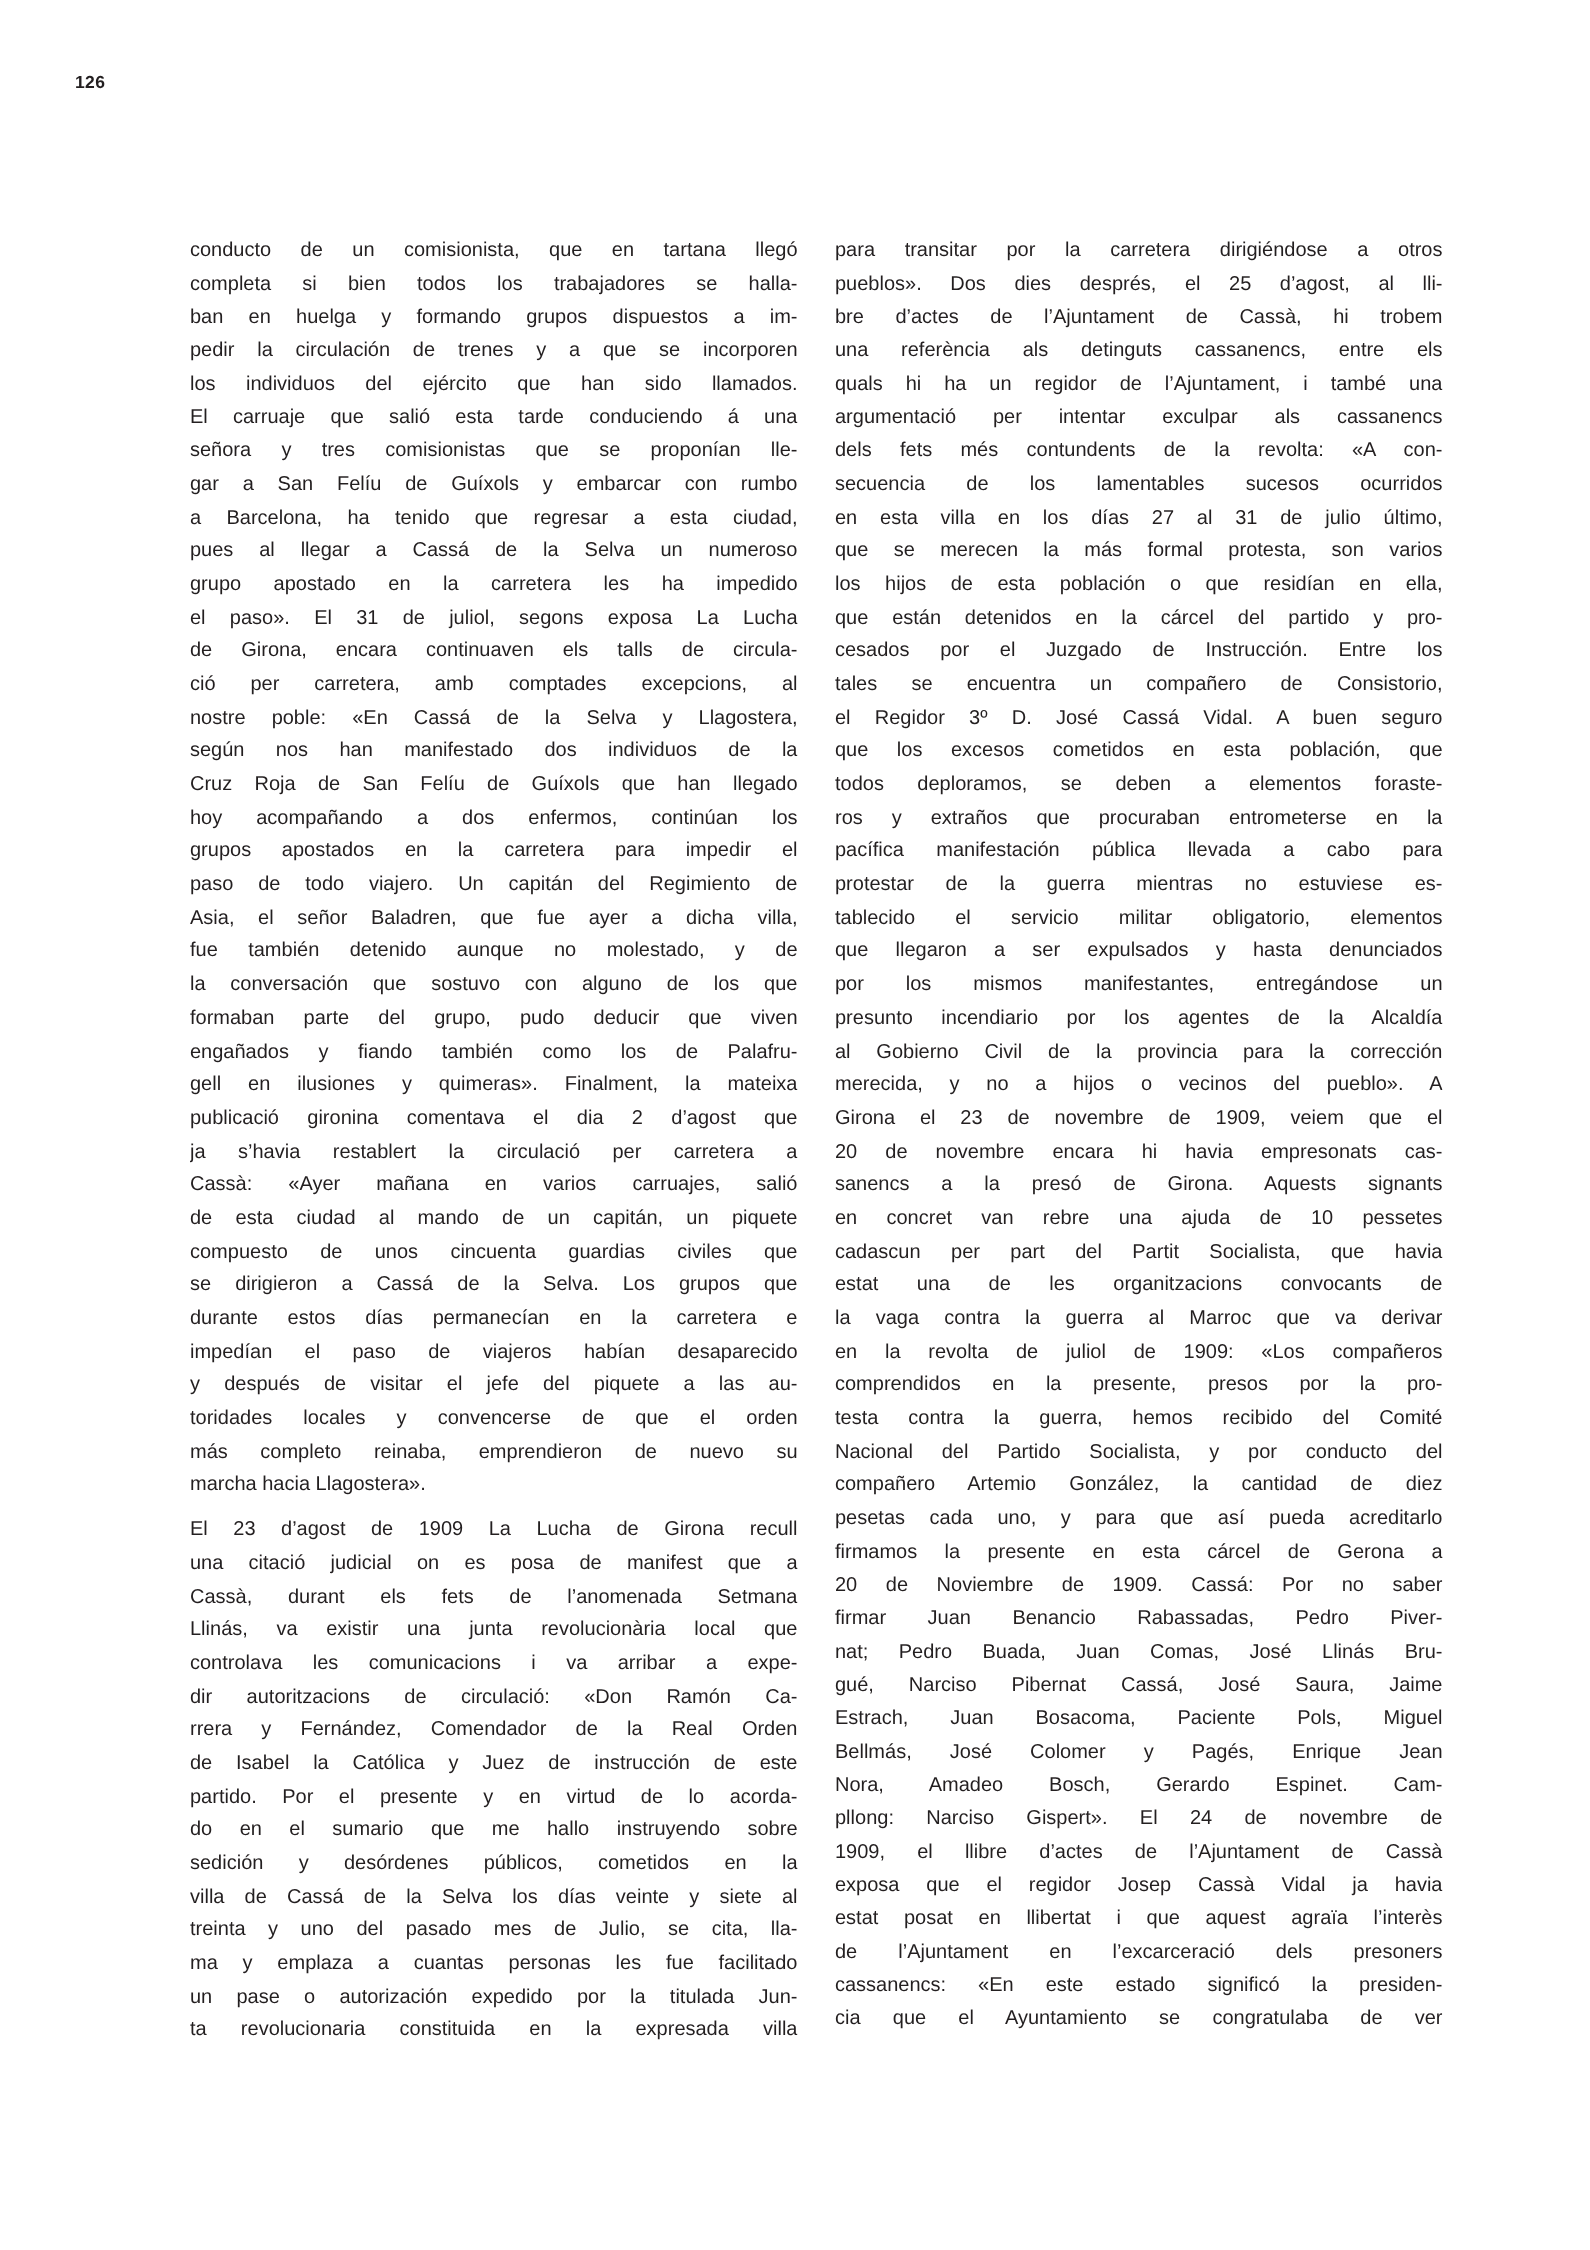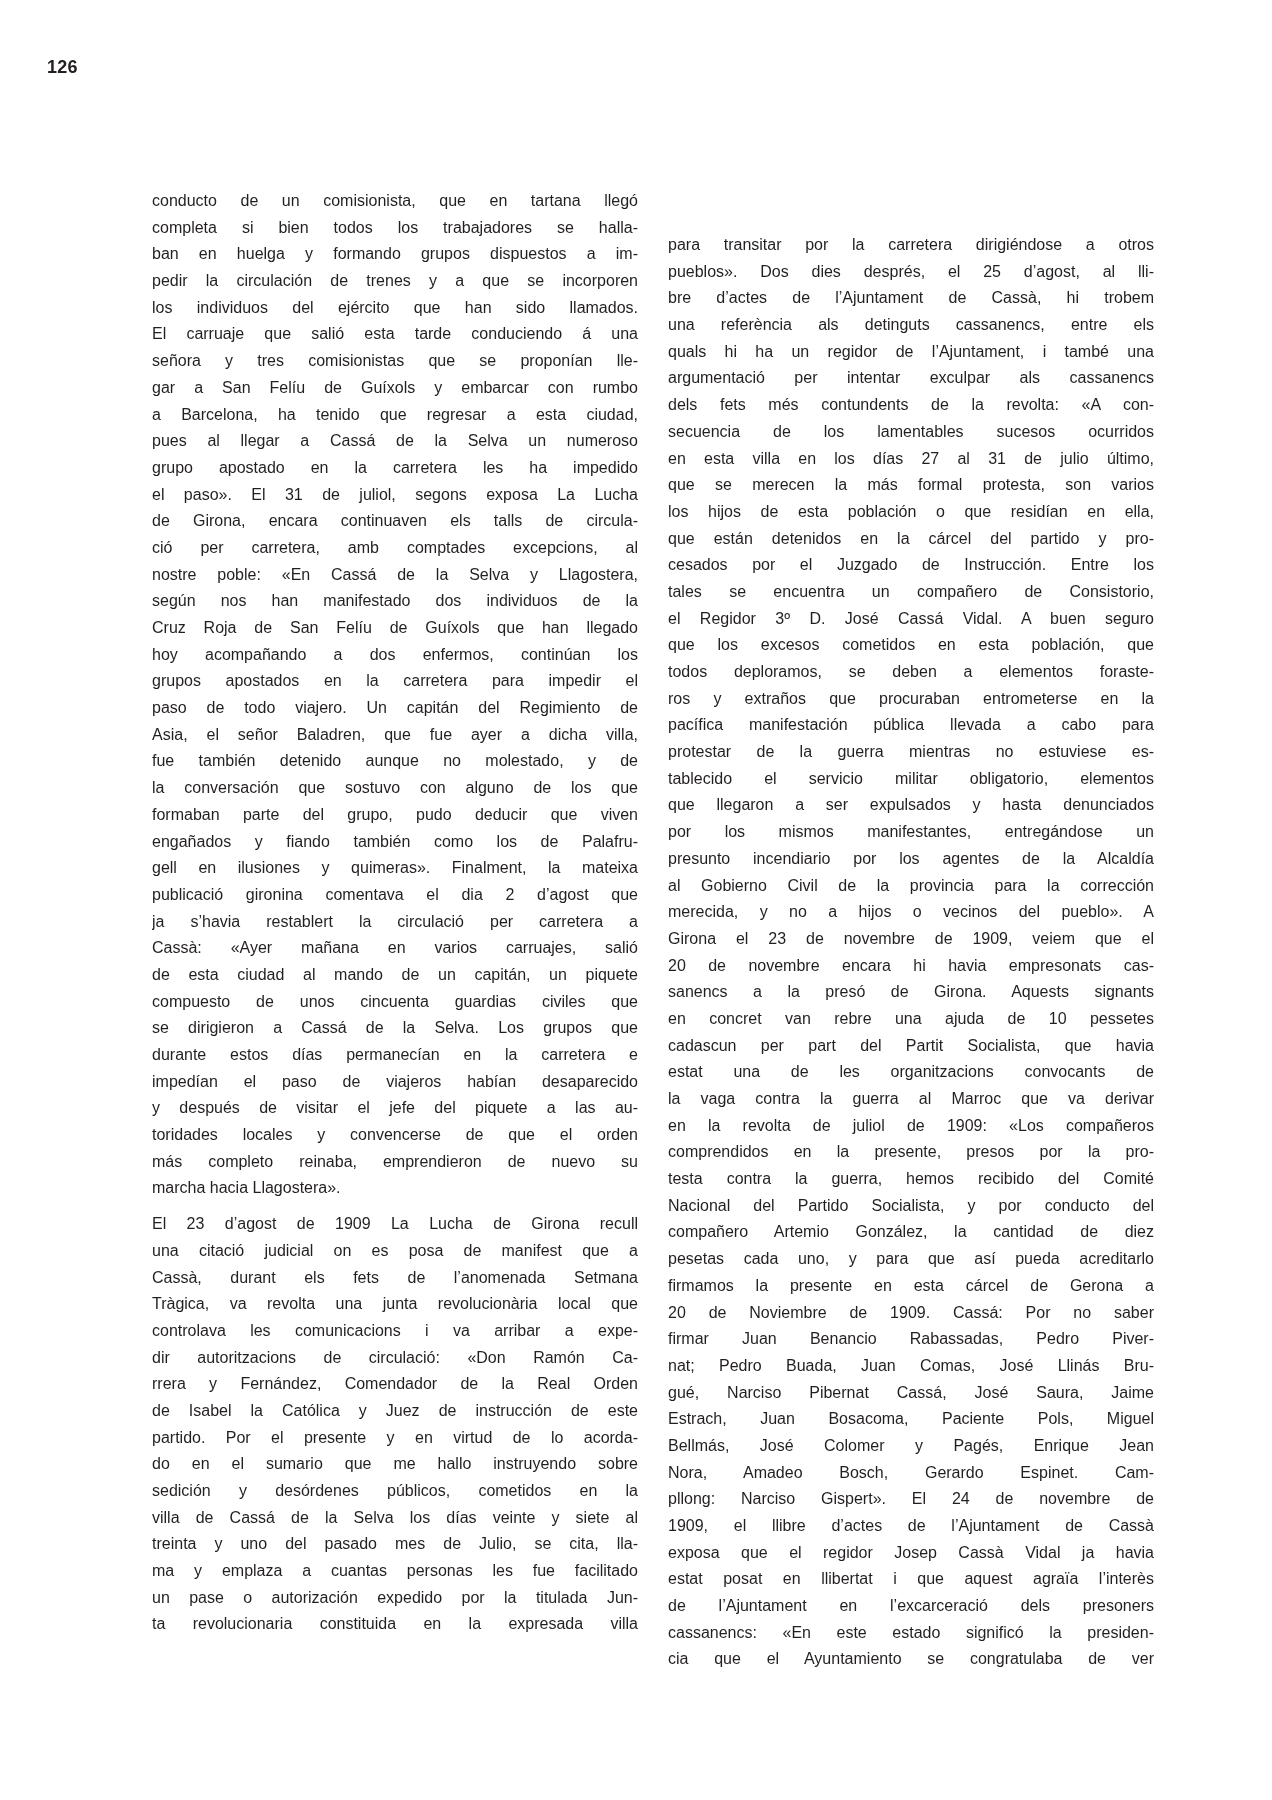--- a/index.html
+++ b/index.html
@@ -1,21 +1,21 @@
 <!DOCTYPE html>
 <html><head>
   <meta charset="utf-8">
   <style>
     html, body { margin: 0; padding: 0; background: #ffffff; }
     body { width: 1272px; height: 1800px; position: relative; overflow: hidden;
            font-family: "Liberation Sans", sans-serif; color: #231f20; }
-    .page-number { position: absolute; left: 47px; top: 57px; font-size: 18px; font-weight: bold; letter-spacing: 0.3px; }
+    .page-number { position: absolute; left: 60px; top: 57px; font-size: 14px; font-weight: bold; letter-spacing: 0.3px; }
     .column { position: absolute; top: 188px; width: 486px; font-size: 16px; }
     .col-left { left: 152px; }
-    .col-right { left: 668px; margin-top: 44px; }
+    .col-right { left: 668px; }
     .line { display: block; height: 26.7px; line-height: 26.7px; white-space: nowrap;
             text-align: justify; text-align-last: justify; overflow: hidden; }
     .line.last { text-align-last: left; }
     .para-gap { height: 9px; }
   </style>
 </head>
 <body>
 
 <div class="page-number">126</div>
 
@@ -58,21 +58,21 @@
       <span class="line">y después de visitar el jefe del piquete a las au-</span>
       <span class="line">toridades locales y convencerse de que el orden</span>
       <span class="line">más completo reinaba, emprendieron de nuevo su</span>
       <span class="line last">marcha hacia Llagostera».</span>
     </div>
     <div class="para-gap"></div>
     <div class="paragraph">
       <span class="line">El 23 d’agost de 1909 La Lucha de Girona recull</span>
       <span class="line">una citació judicial on es posa de manifest que a</span>
       <span class="line">Cassà, durant els fets de l’anomenada Setmana</span>
-      <span class="line">Tràgica, va revolta una junta revolucionària local que</span>
+      <span class="line">Llinás, va existir una junta revolucionària local que</span>
       <span class="line">controlava les comunicacions i va arribar a expe-</span>
       <span class="line">dir autoritzacions de circulació: «Don Ramón Ca-</span>
       <span class="line">rrera y Fernández, Comendador de la Real Orden</span>
       <span class="line">de Isabel la Católica y Juez de instrucción de este</span>
       <span class="line">partido. Por el presente y en virtud de lo acorda-</span>
       <span class="line">do en el sumario que me hallo instruyendo sobre</span>
       <span class="line">sedición y desórdenes públicos, cometidos en la</span>
       <span class="line">villa de Cassá de la Selva los días veinte y siete al</span>
       <span class="line">treinta y uno del pasado mes de Julio, se cita, lla-</span>
       <span class="line">ma y emplaza a cuantas personas les fue facilitado</span>

